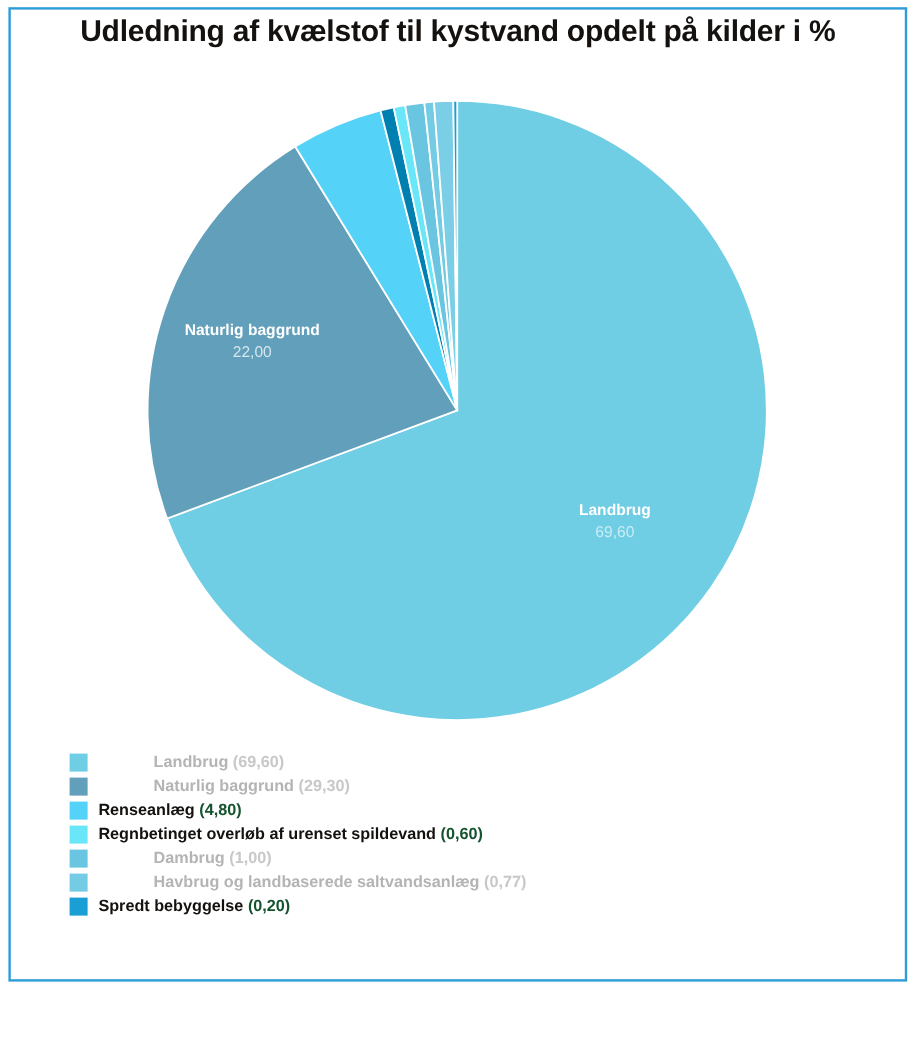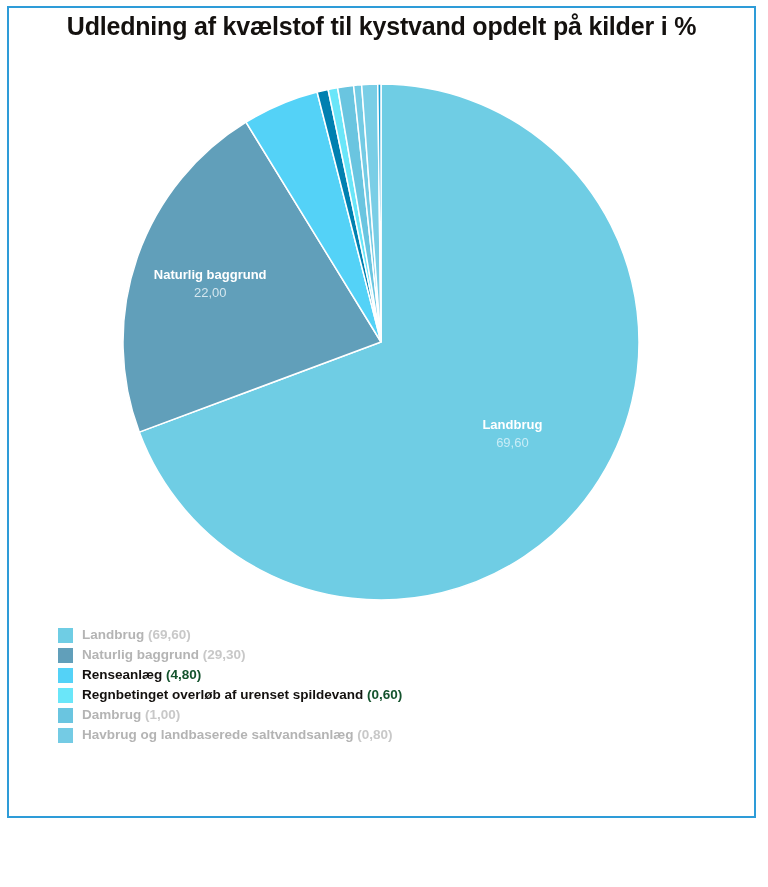--- a/index.html
+++ b/index.html
@@ -85,21 +85,21 @@
     width: 15px;
     height: 15px;
     flex: 0 0 15px;
     margin-right: 9px;
   }
   .legend-text {
     font-size: 13.5px;
     line-height: 16px;
     white-space: nowrap;
   }
-  .legend-text.dim { color: #b4b4b4; font-weight: bold; }
+  .legend-text.dim { color: #b4b4b4; font-weight: bold; margin-left: 46px; }
   .legend-text.dim .val { color: #c8c8c8; font-weight: bold; }
   .legend-text.hl { color: #14110f; font-weight: bold; }
   .legend-text.hl .val { color: #14532d; font-weight: bold; }
   
   #footer {
     position: absolute;
     left: 50px;
     top: 830px;
     width: 690px;
     font-size: 13px;
@@ -159,20 +159,24 @@
         <div class="legend-row">
           <span class="legend-swatch" style="background: rgb(106, 230, 249);"></span>
           <span class="legend-text hl"><span>Regnbetinget overløb af urenset spildevand</span> <span class="val">(0,60)</span></span>
         </div>
         <div class="legend-row">
           <span class="legend-swatch" style="background: rgb(106, 197, 224);"></span>
           <span class="legend-text dim"><span>Dambrug</span> <span class="val">(1,00)</span></span>
         </div>
         <div class="legend-row">
           <span class="legend-swatch" style="background: rgb(116, 203, 228);"></span>
-          <span class="legend-text dim"><span>Havbrug og landbaserede saltvandsanlæg</span> <span class="val">(0,80)</span></span>
+          <span class="legend-text dim"><span>Havbrug og landbaserede saltvandsanlæg</span> <span class="val">(0,77)</span></span>
+        </div>
+        <div class="legend-row">
+          <span class="legend-swatch" style="background: rgb(26, 159, 212);"></span>
+          <span class="legend-text hl"><span>Spredt bebyggelse</span> <span class="val">(0,20)</span></span>
         </div>
       </div>
 
   </div>
 
 
 </div>
 
 </body></html>

